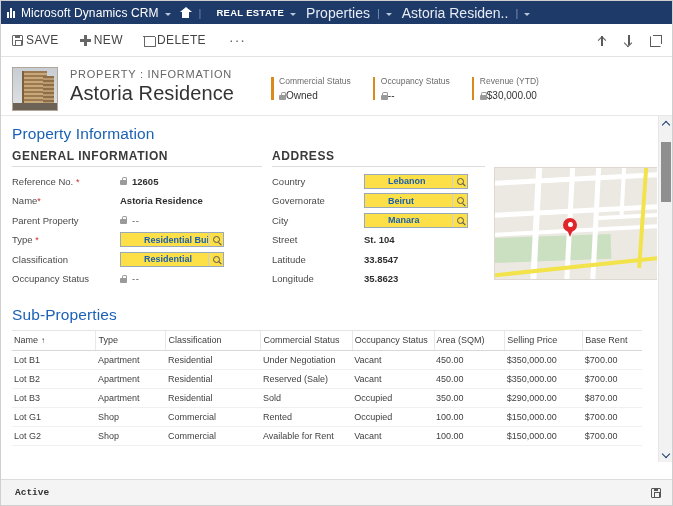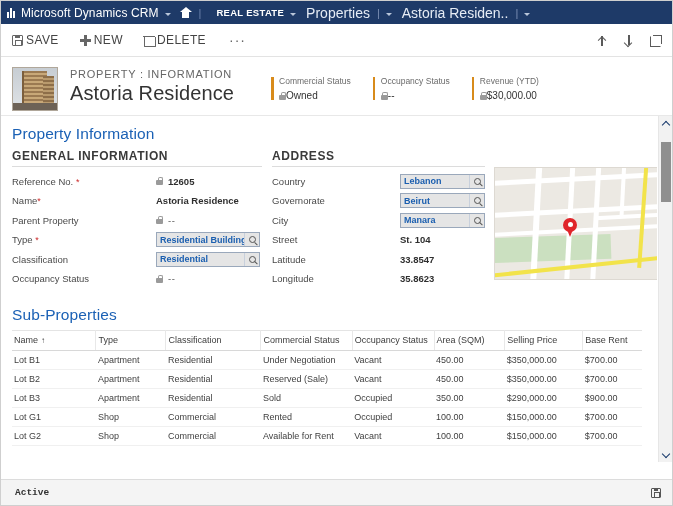--- a/index.html
+++ b/index.html
@@ -220,31 +220,30 @@
 
   .cols { display: flex; }
   .col-left { width: 250px; flex: none; }
   .col-mid { width: 213px; flex: none; margin-left: 10px; }
   .col-map { flex: 1; padding-left: 9px; padding-top: 18px; }
 
   .frow {
     display: flex; align-items: center;
     height: 16.5px; margin-bottom: 3px;
     font-size: 9.5px;
-    gap: 36px;
   }
   .flabel { width: 108px; flex: none; color: #4a4a4a; }
   .flabel.mid { width: 92px; }
   .req { color: #cc2b2b; font-size: 9px; }
   .fval { color: #2f2f2f; font-weight: bold; font-size: 9.5px; display: flex; align-items: center; gap: 5px; }
   .fval .lockico { margin-right: 0; }
   .fval .dash { color: #555; font-weight: normal; letter-spacing: .5px; }
   .lookup {
     display: flex; align-items: center;
-    width: 104px; height: 15px; border: 1px solid #9aa8bb; background: #e5e5e5;
+    width: 104px; height: 15px; border: 1px solid #9aa8bb; background: #fde047; padding-left: 20px;
   }
   .lookup .lk-txt {
     flex: 1; padding: 0 3px; font-size: 9px; font-weight: bold; color: #1b5fb0;
     white-space: nowrap; overflow: hidden;
   }
   .lookup .lk-btn {
     width: 15px; height: 13px; border-left: 1px solid #c8d0dc;
     display: flex; align-items: center; justify-content: center; flex: none;
   }
   .mag {
@@ -586,21 +585,21 @@
               <td>$700.00</td>
             </tr>
             <tr>
               <td>Lot B3</td>
               <td>Apartment</td>
               <td>Residential</td>
               <td>Sold</td>
               <td>Occupied</td>
               <td>350.00</td>
               <td>$290,000.00</td>
-              <td>$900.00</td>
+              <td>$870.00</td>
             </tr>
             <tr>
               <td>Lot G1</td>
               <td>Shop</td>
               <td>Commercial</td>
               <td>Rented</td>
               <td>Occupied</td>
               <td>100.00</td>
               <td>$150,000.00</td>
               <td>$700.00</td>

